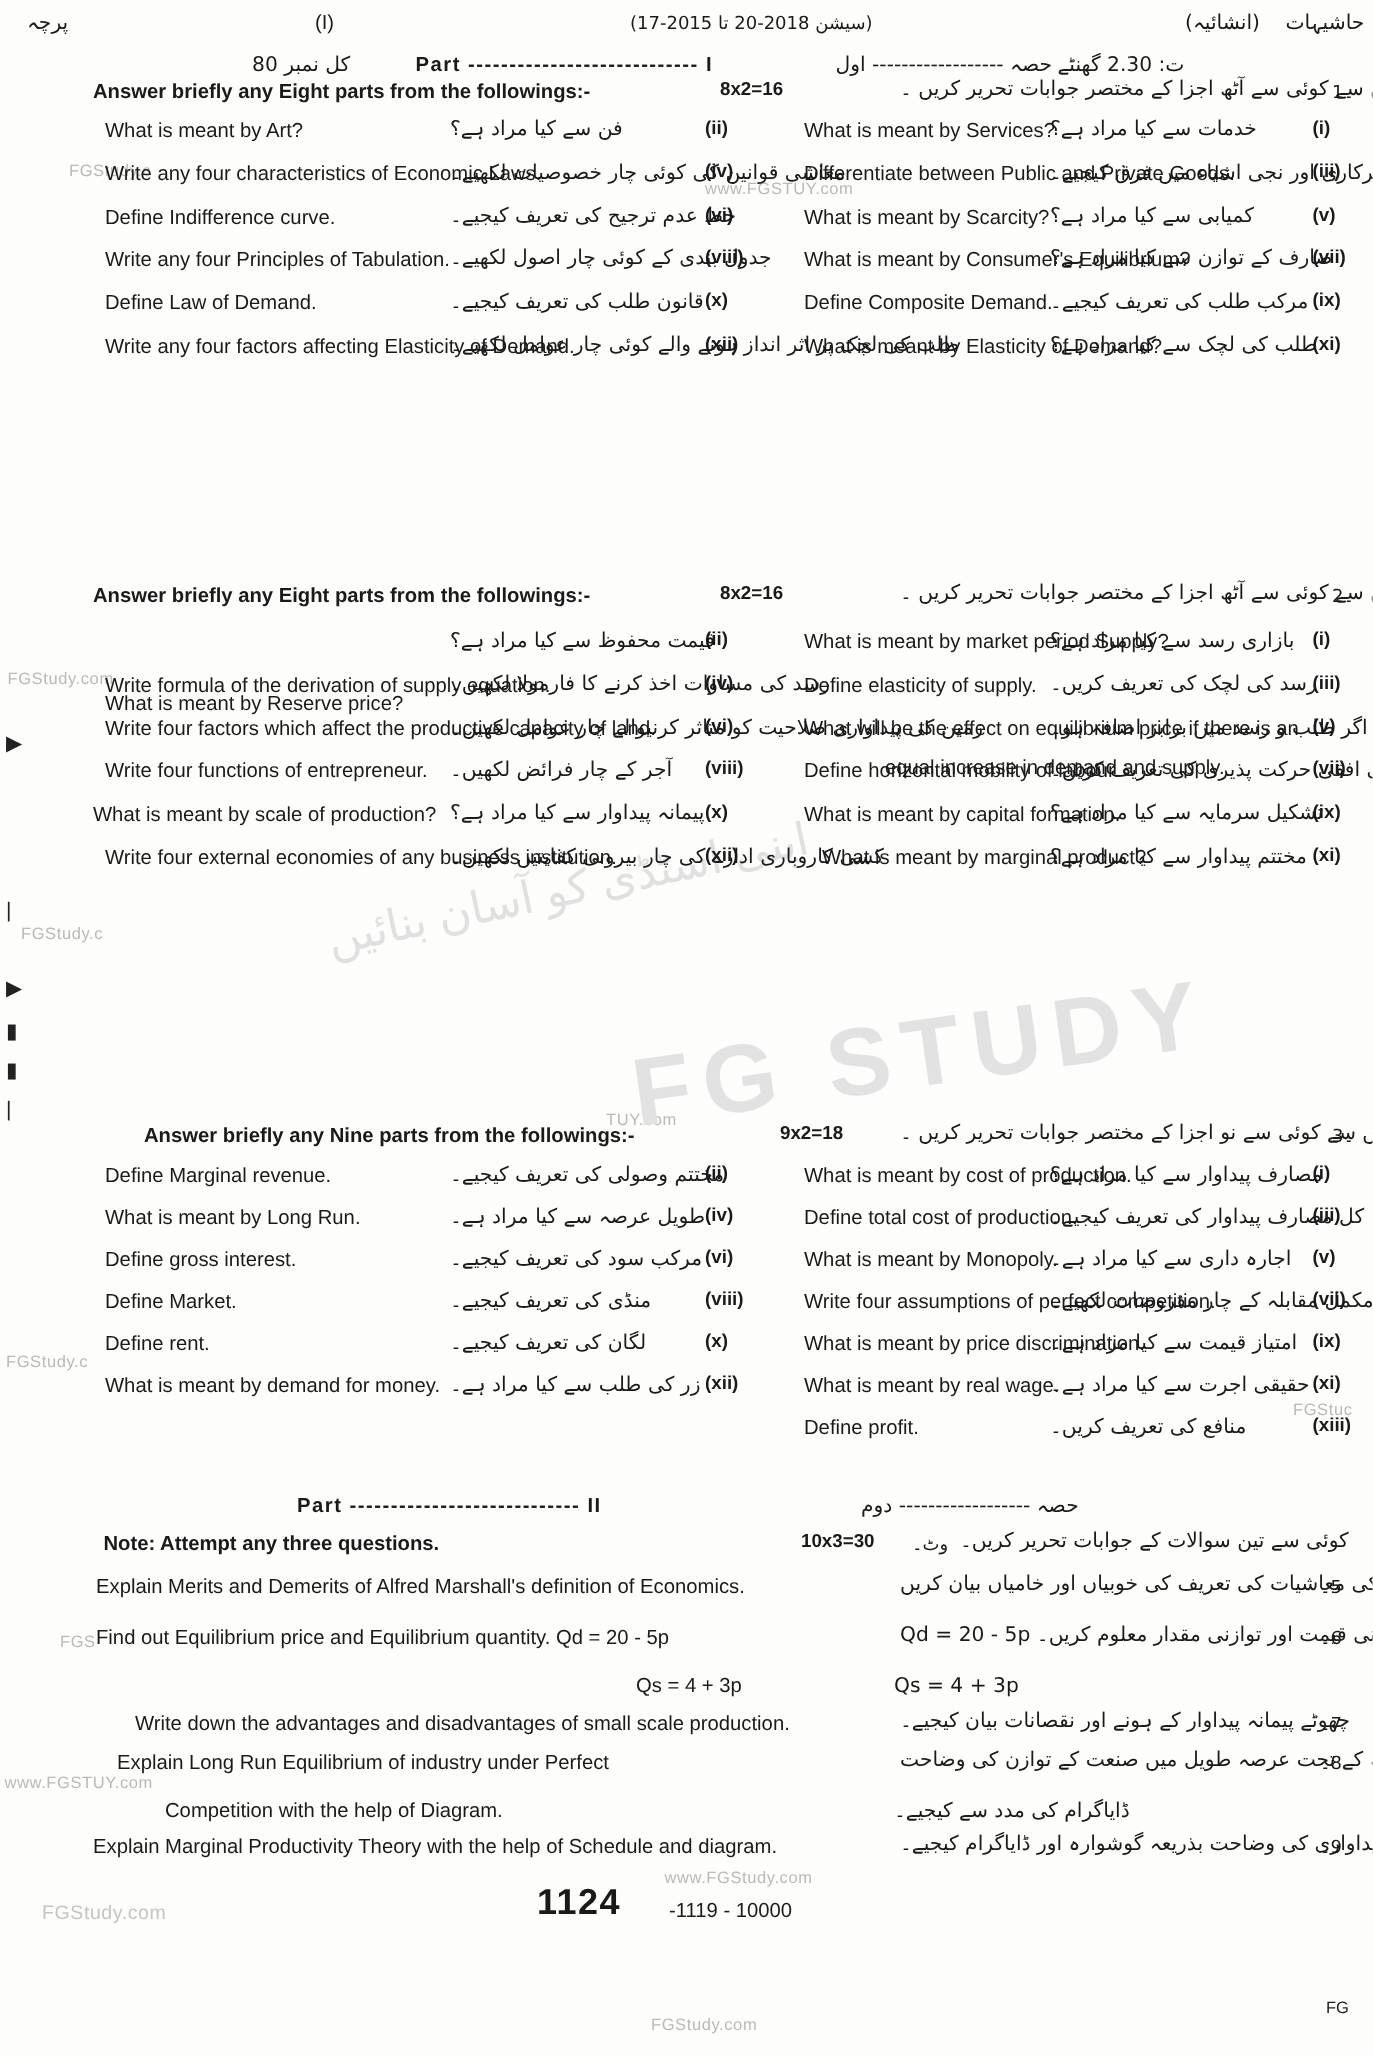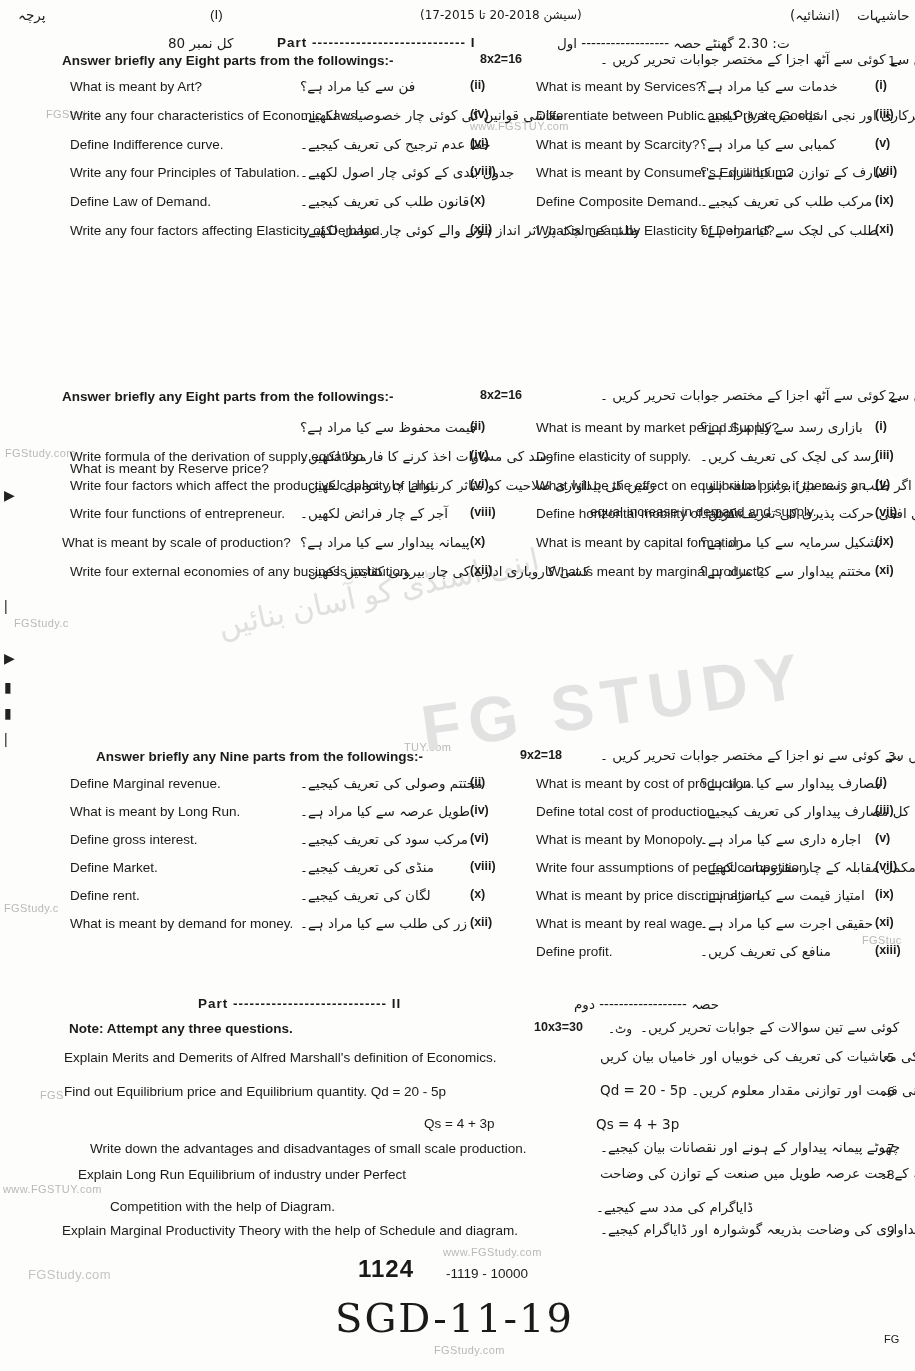--- a/index.html
+++ b/index.html
@@ -538,23 +538,20 @@
         <span class="urd sm">9۔</span>
       </div>
     </div>
 
   <div class="row" style="left:358px;top:1255px;">
     <span class="footer-num">1124</span>
   </div>
   <div class="row" style="left:434px;top:1265px;margin-left:12px;">
     <span class="eng">-1119 -   10000</span>
   </div>
-  <div class="row" style="left:335px;top:1295px;">
-    <span class="hand">SGD-11-19</span>
-  </div>
   <div class="row" style="left:884px;top:1333px;">
     <span class="thin">FG</span>
   </div>
 
   <div class="lmark" style="left:4px;top:487px;">▶</div>
   <div class="lmark" style="left:4px;top:598px;">|</div>
   <div class="lmark" style="left:4px;top:650px;">▶</div>
   <div class="lmark" style="left:4px;top:679px;">▮</div>
   <div class="lmark" style="left:4px;top:705px;">▮</div>
   <div class="lmark" style="left:4px;top:731px;">|</div>

